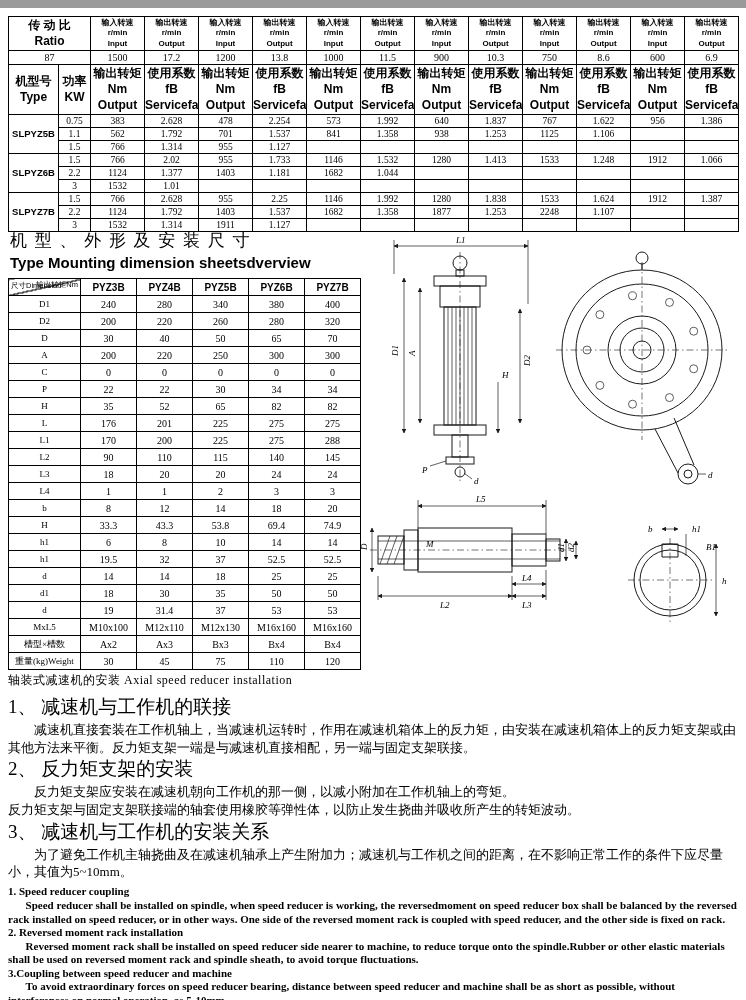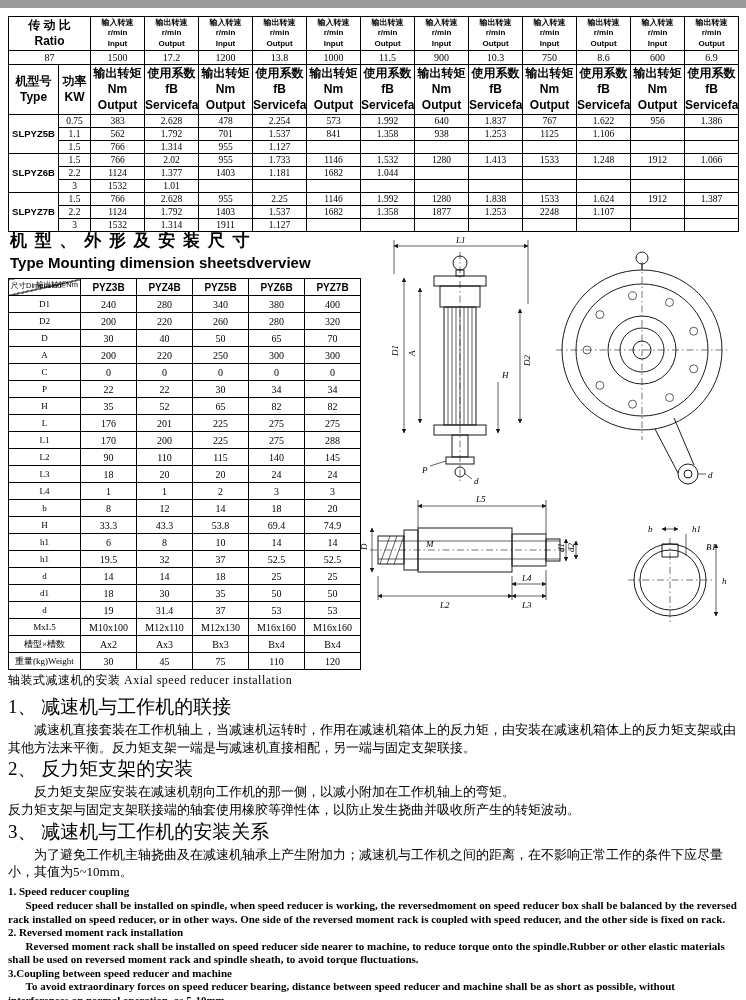--- a/index.html
+++ b/index.html
@@ -15,21 +15,21 @@
   .t-ratio{font-size:12px;font-weight:bold;line-height:1.3}
   .r1 th{height:34px}
   .h3l{font-size:8px;font-weight:bold;line-height:1.3}
   .r2 td{height:14px;font-family:"Liberation Serif",serif;font-size:10px}
   .r3 th{height:24px;font-size:12px;font-weight:bold;line-height:1.35}
   .spec-table tbody td{height:13px;font-family:"Liberation Serif",serif;font-size:9.5px}
   .spec-table tbody td.model{font-family:"Liberation Sans",sans-serif;font-weight:bold;font-size:9.5px}
 
   
   .sec-title{position:absolute;left:10px;top:221px}
-  .sec-title .cn{font-size:17px;font-weight:bold;letter-spacing:1.5px}
+  .sec-title .cn{font-size:17px;font-weight:normal;letter-spacing:1.5px}
   .sec-title .en{font-size:15px;font-weight:bold;margin-top:2px}
 
   
   .dim-table{position:absolute;left:8px;top:270px;width:352px;table-layout:fixed}
   .dim-table th,.dim-table td{border:1px solid #000;text-align:center;height:17px;padding:0;
         font-family:"Liberation Serif",serif;font-size:10px;overflow:hidden}
   .dim-table thead th{font-family:"Liberation Sans",sans-serif;font-weight:bold;font-size:10px}
   .dim-table td:first-child{font-size:9px}
   .diag{position:relative;background:linear-gradient(to bottom right,transparent calc(50% - 0.6px),
         #000 calc(50% - 0.6px),#000 calc(50% + 0.6px),transparent calc(50% + 0.6px))}

